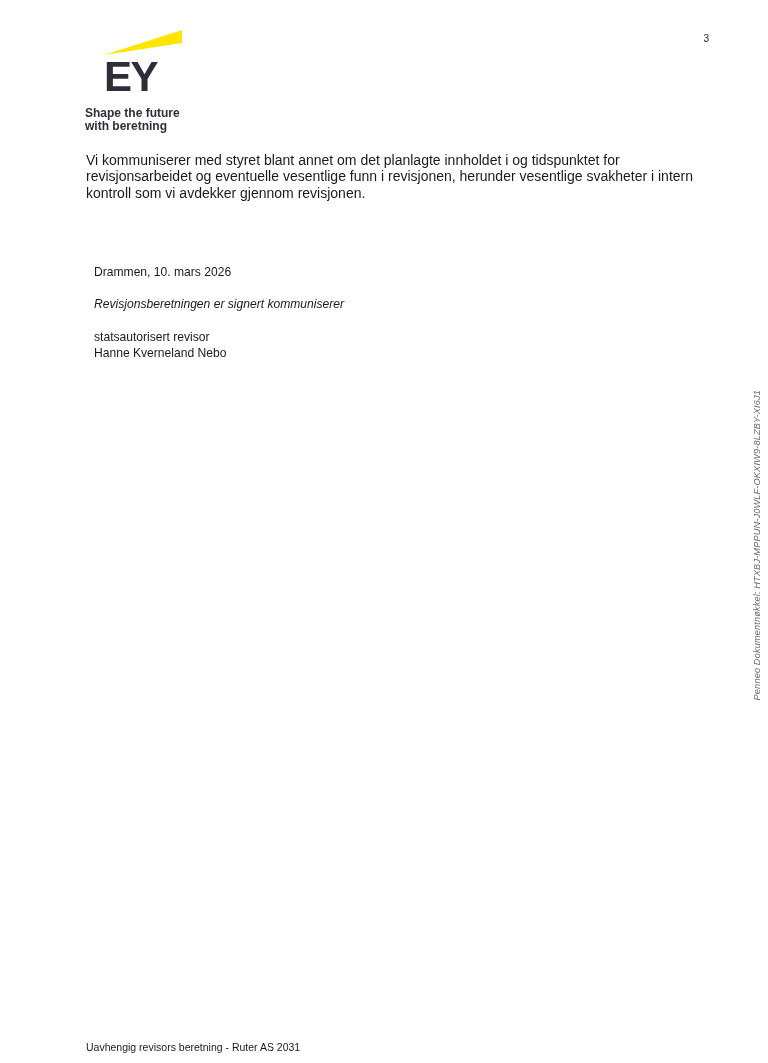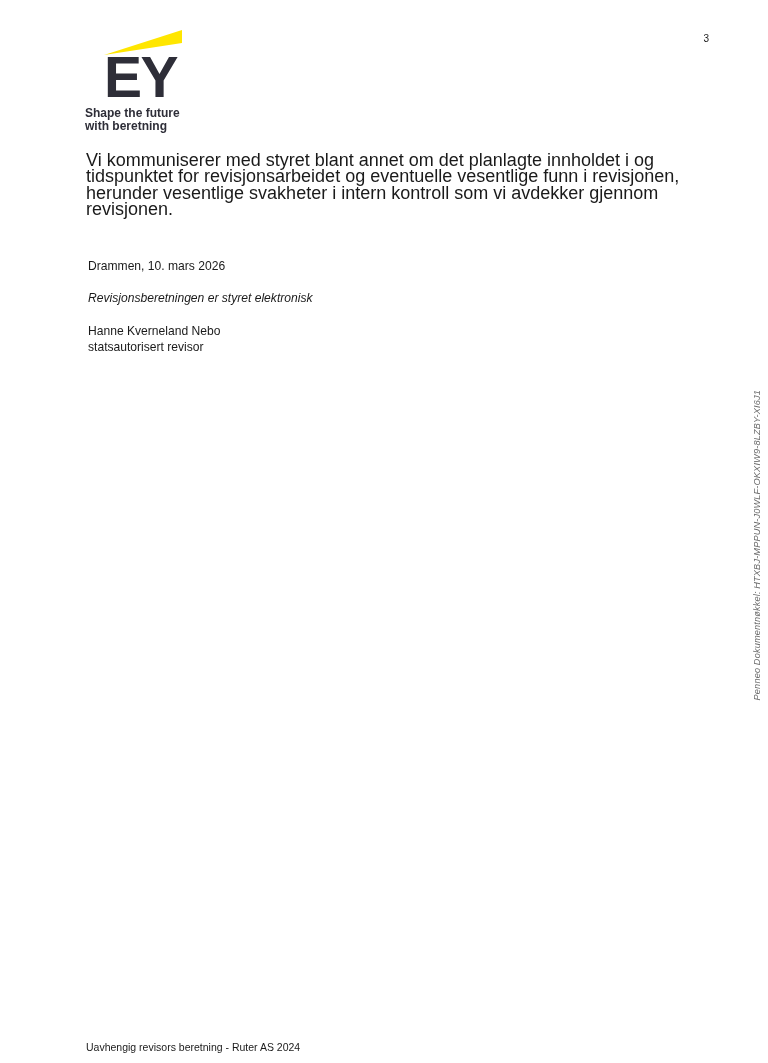--- a/index.html
+++ b/index.html
@@ -46,21 +46,21 @@
   }
   .logo-swoosh svg {
     display: block;
   }
 
   .logo-wordmark {
     margin-left: 19px;
     margin-top: -1px;
     font-family: "Liberation Sans", sans-serif;
     font-weight: bold;
-    font-size: 57px;
+    font-size: 42px;
     line-height: 44px;
     letter-spacing: -1.5px;
     color: #2e2e38;
   }
 
   .logo-tagline {
     margin-top: 8px;
     margin-left: 0px;
     font-family: "Liberation Sans", sans-serif;
     font-weight: bold;
@@ -68,21 +68,21 @@
     line-height: 13px;
     color: #2e2e38;
   }
 
   
   .body-paragraph {
     position: absolute;
     left: 86px;
     top: 152px;
     width: 625px;
-    font-size: 18px;
+    font-size: 14px;
     line-height: 16.4px;
     color: #1a1a1a;
     text-align: left;
   }
 
   
   .signature-block {
     position: absolute;
     left: 86px;
     top: 256px;
@@ -90,21 +90,21 @@
     font-size: 12.1px;
     line-height: 16.4px;
     color: #1a1a1a;
   }
 
   .sig-line {
     display: block;
   }
 
   .sig-group {
-    margin: 2px;
+    margin: 8px;
   }
 
   .sig-group.spaced {
     margin-top: 16px;
   }
 
   .sig-italic {
     font-style: italic;
   }
 
@@ -160,27 +160,27 @@
     </div>
   </div>
 
   <div class="body-paragraph">Vi kommuniserer med styret blant annet om det planlagte innholdet i og tidspunktet for revisjonsarbeidet og eventuelle vesentlige funn i revisjonen, herunder vesentlige svakheter i intern kontroll som vi avdekker gjennom revisjonen.</div>
 
   <div class="signature-block">
     <div class="sig-group">
       <span class="sig-line">Drammen, 10. mars 2026</span>
     </div>
     <div class="sig-group spaced">
-      <span class="sig-line sig-italic">Revisjonsberetningen er styret elektronisk</span>
+      <span class="sig-line sig-italic">Revisjonsberetningen er signert kommuniserer</span>
     </div>
     <div class="sig-group spaced">
+      <span class="sig-line">statsautorisert revisor</span>
       <span class="sig-line">Hanne Kverneland Nebo</span>
-      <span class="sig-line">statsautorisert revisor</span>
     </div>
   </div>
 
   <div class="penneo-stamp">
     <span class="vtext">Penneo Dokumentnøkkel: HTXBJ-MPPUN-J0WLF-OKXIW9-8LZBY-XI6J1</span>
   </div>
 
-  <div class="footer">Uavhengig revisors beretning - Ruter AS 2024</div>
+  <div class="footer">Uavhengig revisors beretning - Ruter AS 2031</div>
 
 </div>
 
 </body></html>

